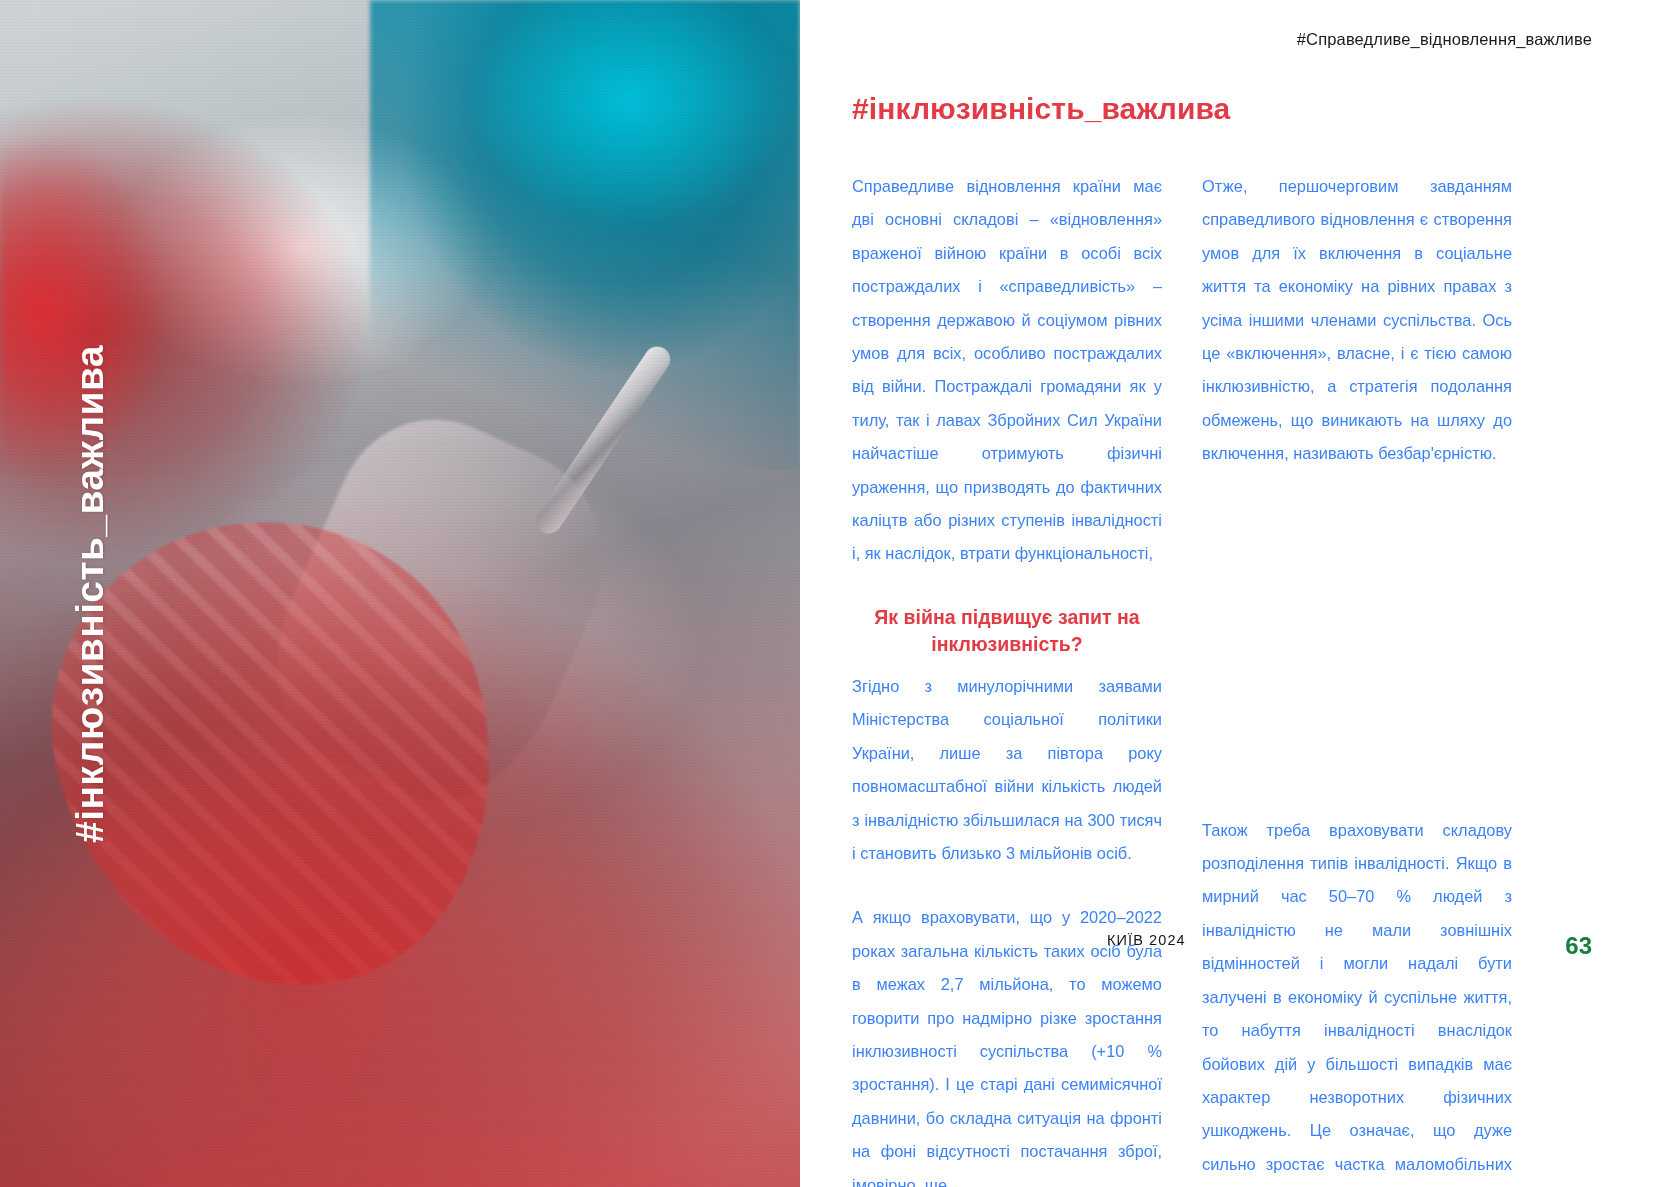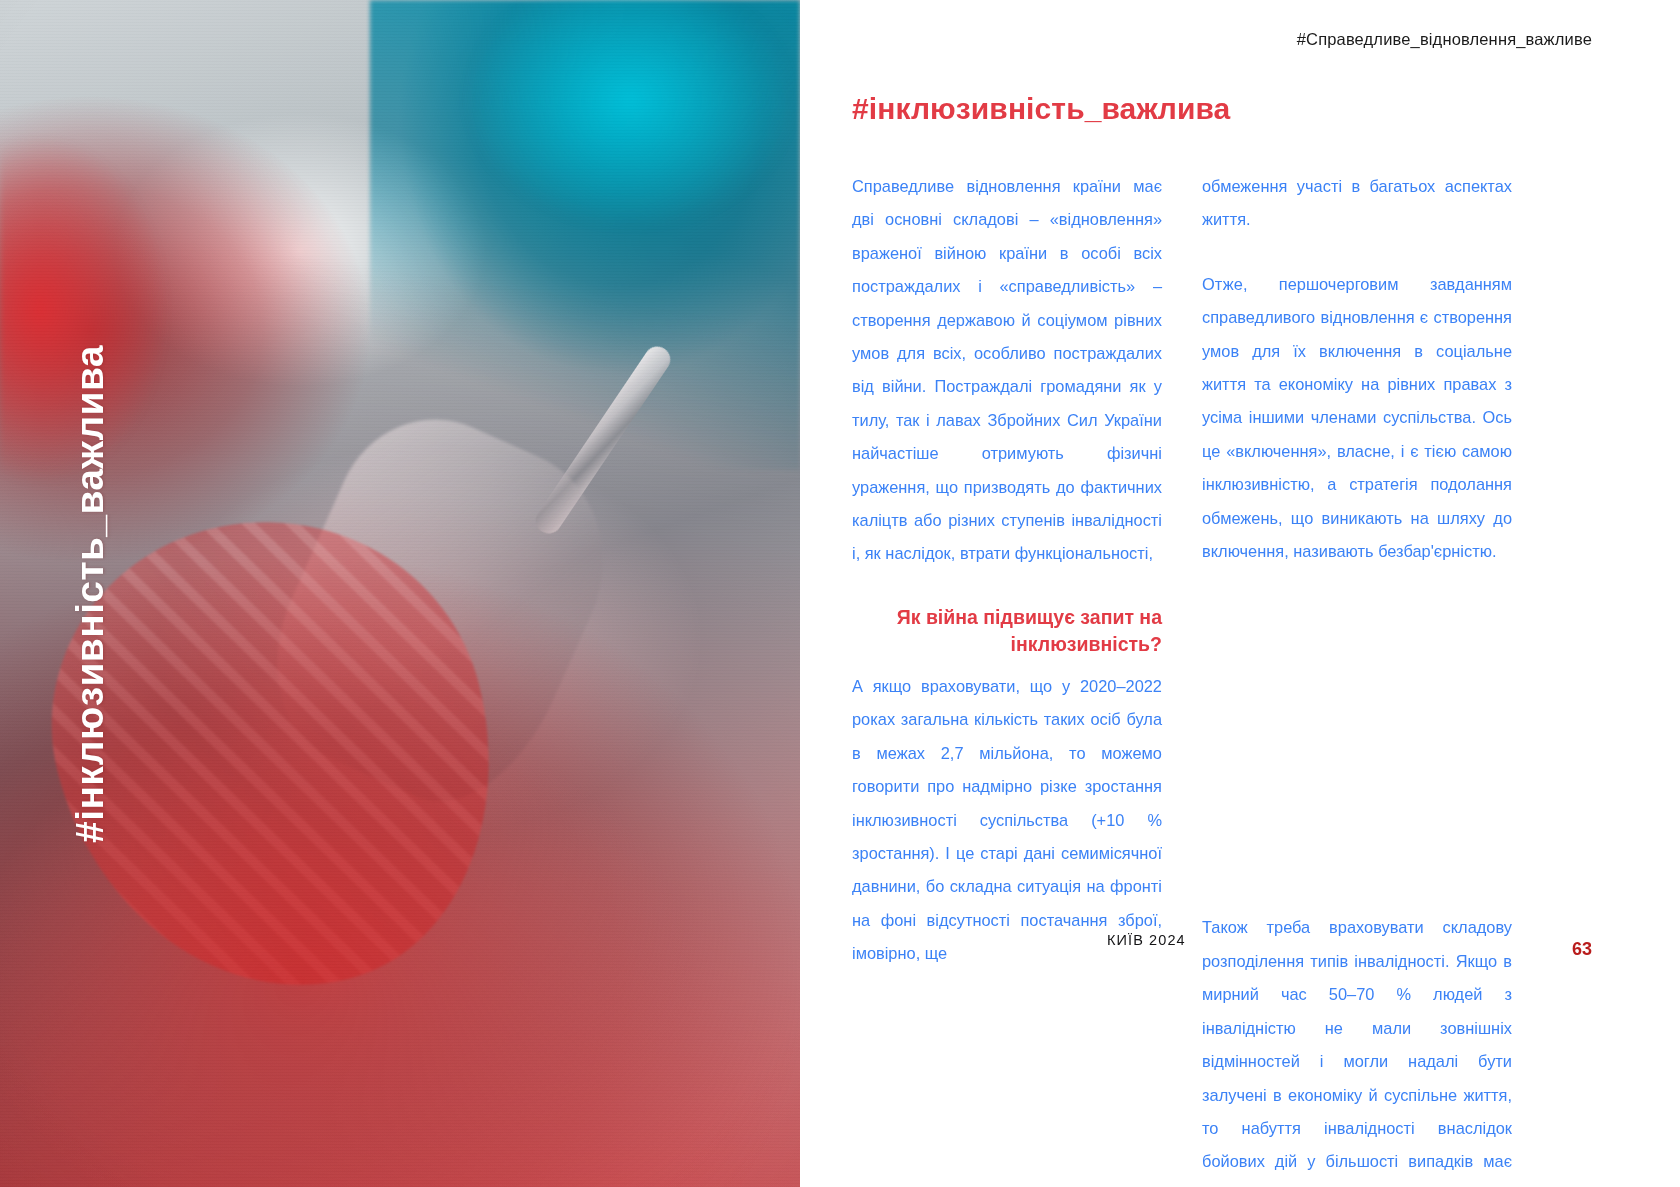--- a/index.html
+++ b/index.html
@@ -183,39 +183,39 @@
     margin:0 0 31px 0;
   }
   .body-p:last-child { margin-bottom:0; }
 
   .sub-head {
     font-size:19.5px;
     font-weight:700;
     line-height:27px;
     color:#e23b45;
     margin:2px 0 12px 0;
-    text-align:right;
+    text-align:center;
   }
 
   .col-spacer-tall { height:312px; }
 
   .footer-label {
     position:absolute;
     left:307px; bottom:52px;
     font-size:14.5px;
     letter-spacing:1.1px;
     color:#141416;
     white-space:nowrap;
   }
   .folio {
     position:absolute;
     right:88px; bottom:40px;
-    font-size:18px;
-    font-weight:700;
-    color:#b91c1c;
+    font-size:24px;
+    font-weight:700;
+    color:#15803d;
     margin-top:24px;
   }
 </style>
 </head>
 <body>
 
 <div class="spread">
 
   <div class="photo-panel">
     <div class="photo-base"></div>
@@ -240,26 +240,26 @@
 
     <h1 class="page-title">#інклюзивність_важлива</h1>
 
     <div class="columns">
 
       <div class="col">
         <p class="body-p">Справедливе відновлення країни має дві основні складові – «відновлення» враженої війною країни в особі всіх постраждалих і «справедливість» – створення державою й соціумом рівних умов для всіх, особливо постраждалих від війни. Постраждалі громадяни як у тилу, так і лавах Збройних Сил України найчастіше отримують фізичні ураження, що призводять до фактичних каліцтв або різних ступенів інвалідності і, як наслідок, втрати функціональності,</p>
 
         <h2 class="sub-head">Як війна підвищує запит на інклюзивність?</h2>
 
+        <p class="body-p">Згідно з минулорічними заявами Міністерства соціальної політики України, лише за півтора року повномасштабної війни кількість людей з інвалідністю збільшилася на 300 тисяч і становить близько 3 мільйонів осіб.</p>
 
         <p class="body-p">А якщо враховувати, що у 2020–2022 роках загальна кількість таких осіб була в межах 2,7 мільйона, то можемо говорити про надмірно різке зростання інклюзивності суспільства (+10 % зростання). І це старі дані семимісячної давнини, бо складна ситуація на фронті на фоні відсутності постачання зброї, імовірно, ще</p>
       </div>
 
       <div class="col">
-        <p class="body-p">обмеження участі в багатьох аспектах життя.</p>
 
         <p class="body-p">Отже, першочерговим завданням справедливого відновлення є створення умов для їх включення в соціальне життя та економіку на рівних правах з усіма іншими членами суспільства. Ось це «включення», власне, і є тією самою інклюзивністю, а стратегія подолання обмежень, що виникають на шляху до включення, називають безбар'єрністю.</p>
 
         <div class="col-spacer-tall"></div>
 
 
         <p class="body-p">Також треба враховувати складову розподілення типів інвалідності. Якщо в мирний час 50–70 % людей з інвалідністю не мали зовнішніх відмінностей і могли надалі бути залучені в економіку й суспільне життя, то набуття інвалідності внаслідок бойових дій у більшості випадків має характер незворотних фізичних ушкоджень. Це означає, що дуже сильно зростає частка маломобільних осіб та осіб з обмеженими можливостями і хоча спостерігаємо великий зсув у державній орієнтації на інклюзив-</p>
       </div>
 
     </div>

